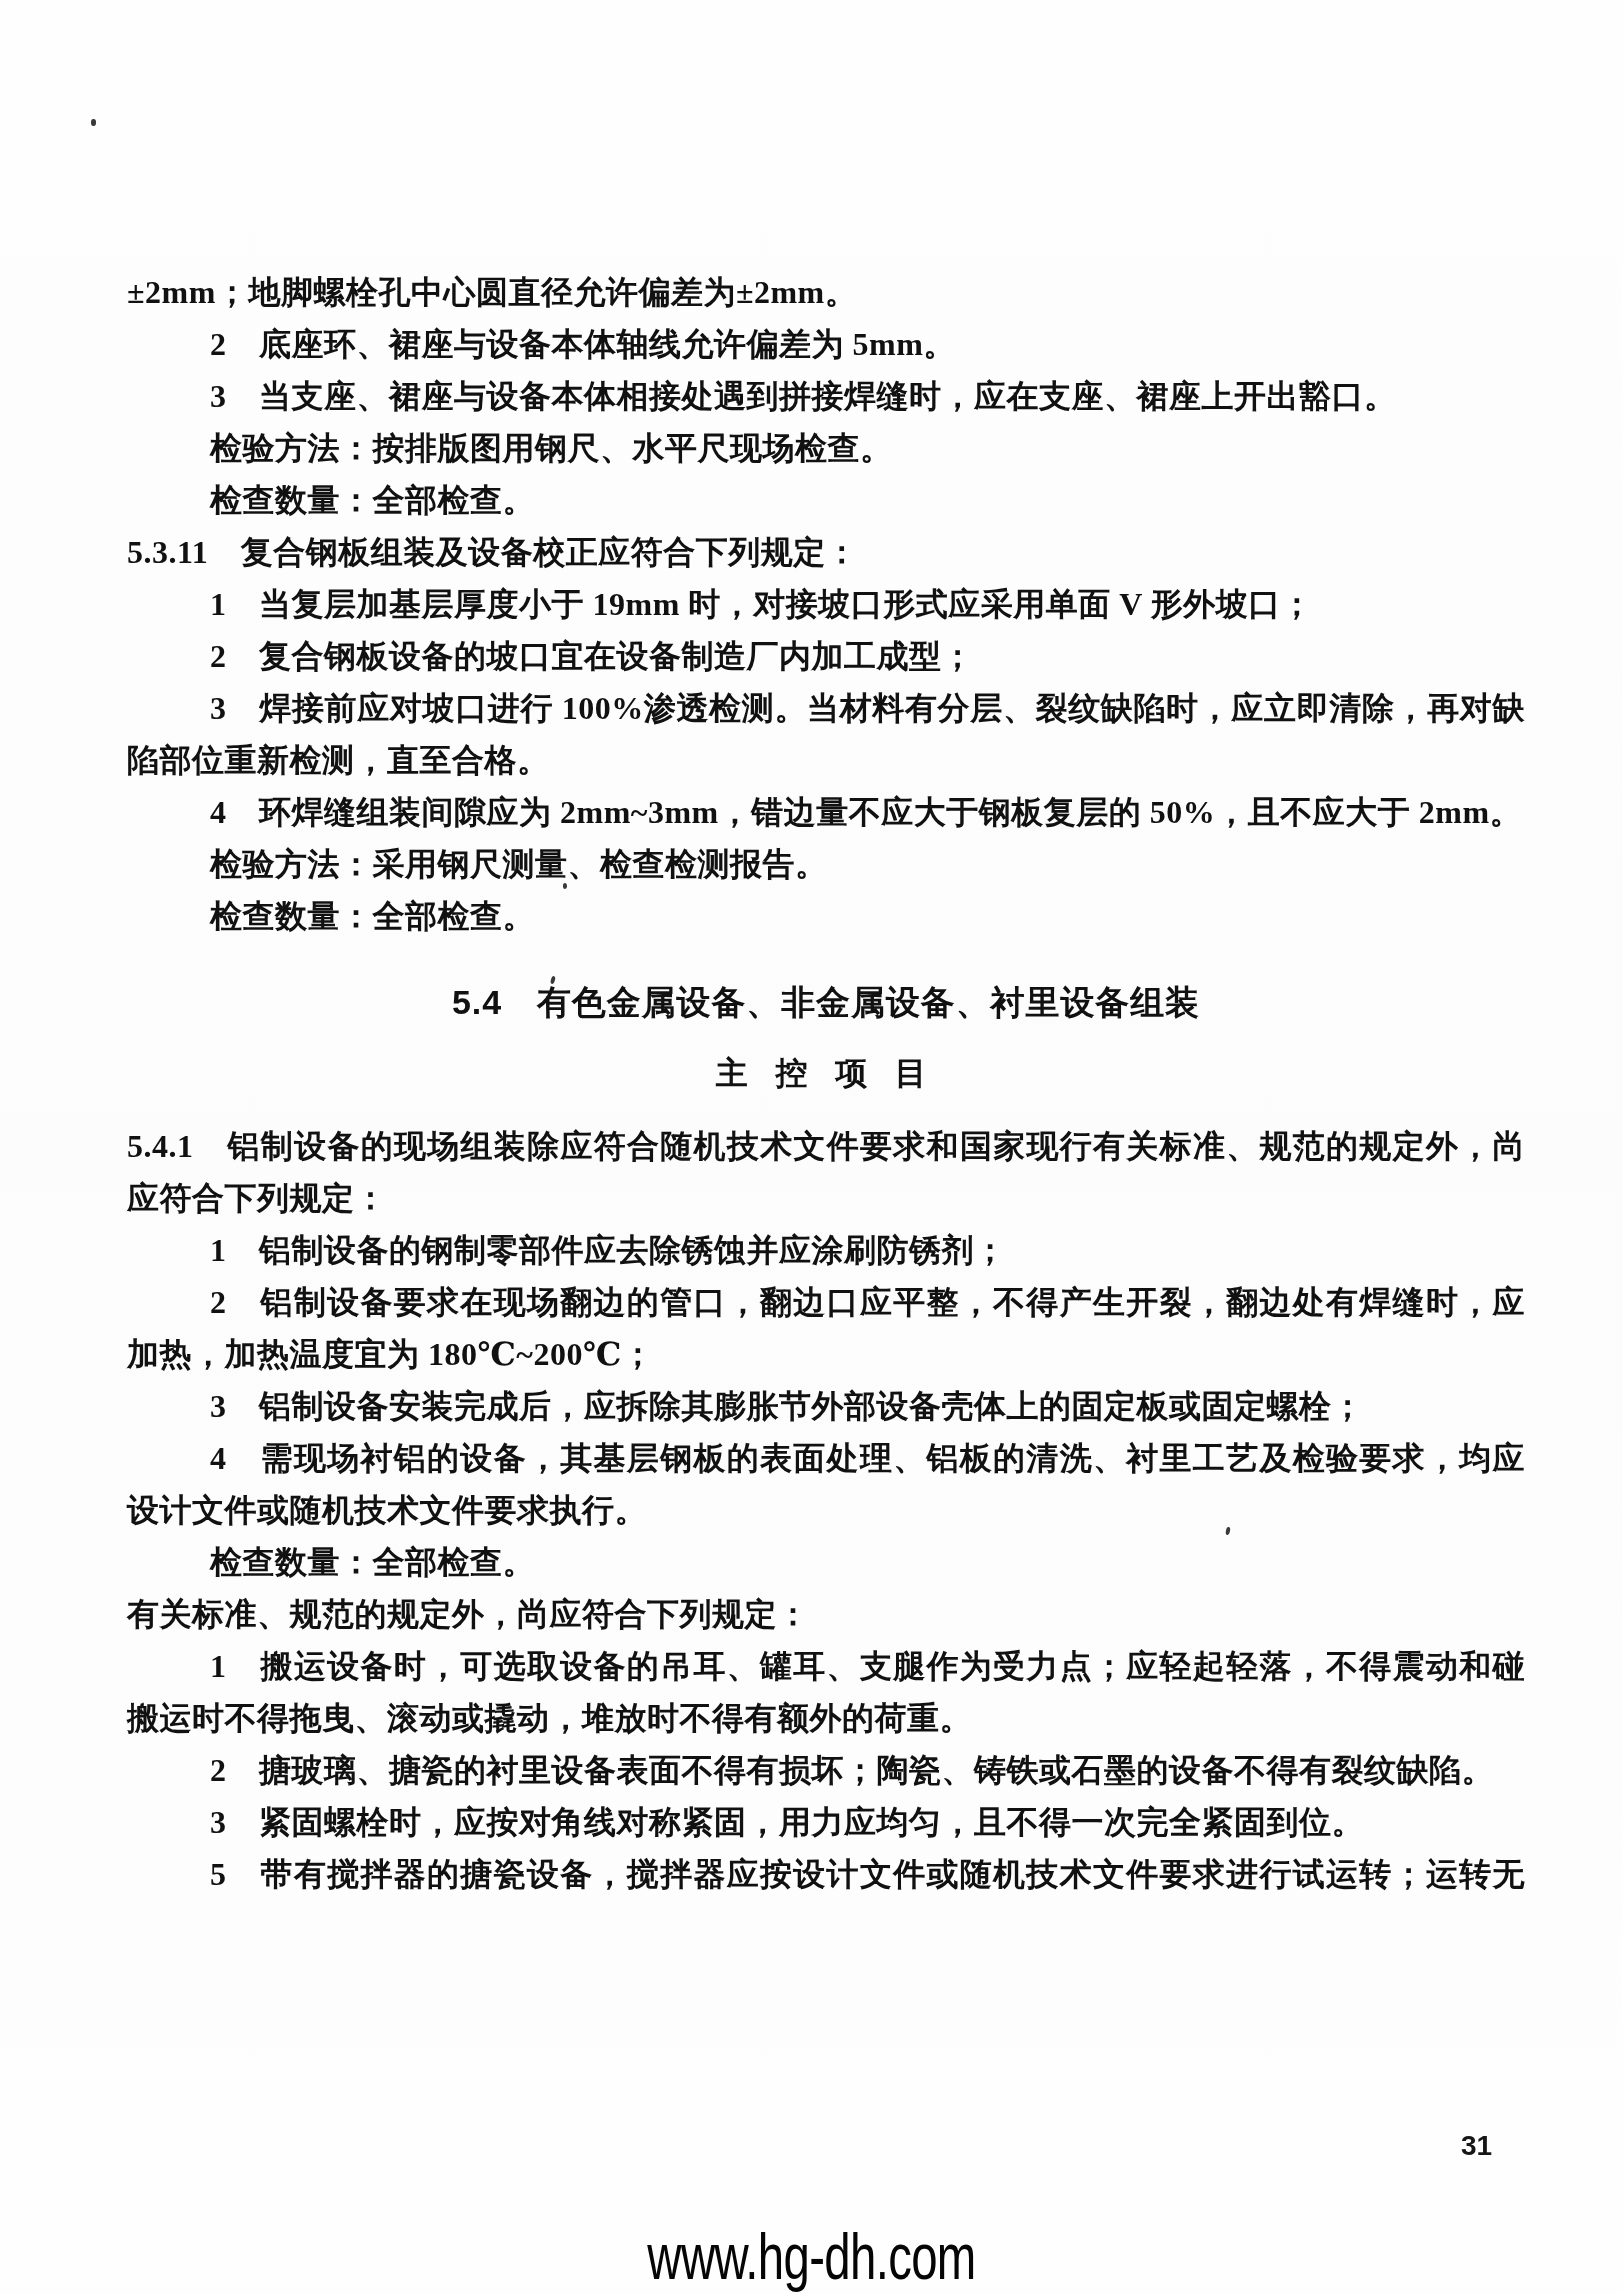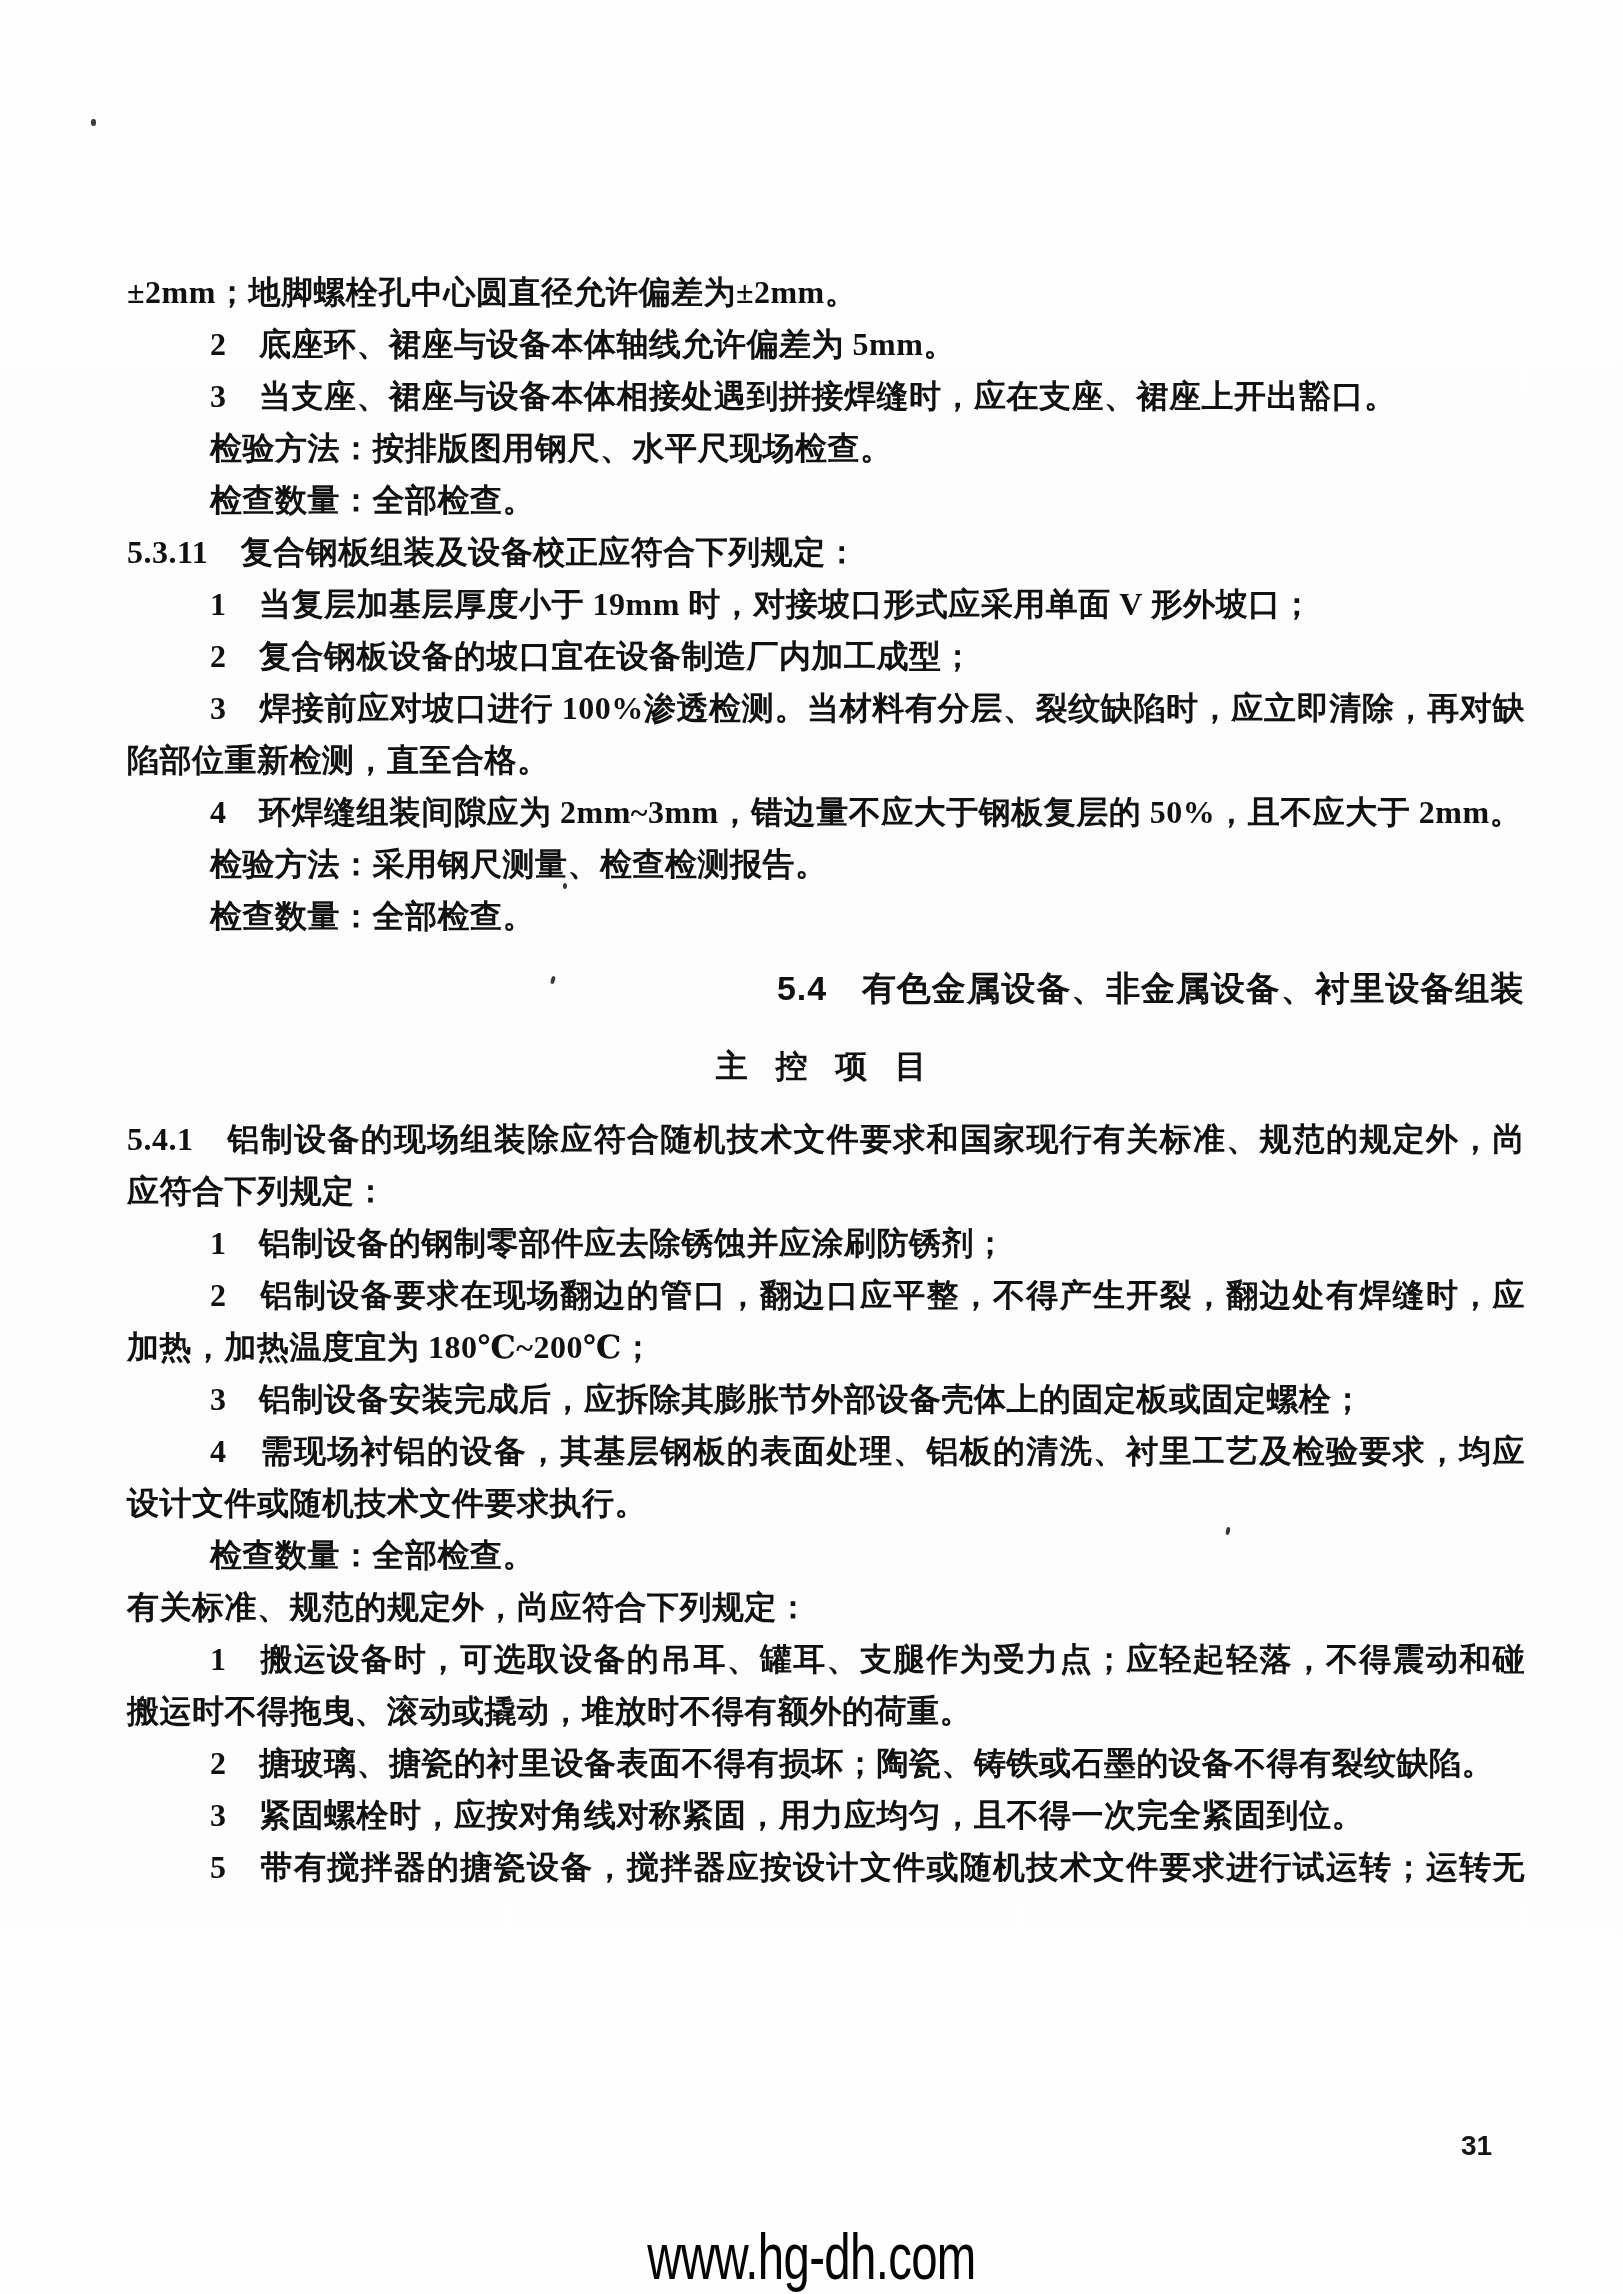--- a/index.html
+++ b/index.html
@@ -33,36 +33,36 @@
   }
   .line.ind{padding-left:83px;}
   .line.just{
     white-space:normal;
     text-align:justify;
     text-align-last:justify;
     overflow:hidden;
   }
   .line.sec{font-weight:700;}
   .heading-1{
-    text-align:right;
+    text-align:center;
     font-size:34px;
     font-weight:700;
     line-height:52px;
     height:52px;
-    margin-top:20px;
+    margin-top:34px;
     font-family:"Liberation Sans","DejaVu Sans",sans-serif;
     letter-spacing:0.9px;
   }
   .heading-2{
     text-align:center;
     font-size:32px;
     font-weight:700;
     line-height:52px;
     height:52px;
-    margin-top:26px;
+    margin-top:19px;
     font-family:"Liberation Sans","DejaVu Sans",sans-serif;
     letter-spacing:9.4px;
   }
   .block-gap{margin-top:21px;}
   .page-number{
     position:absolute;
     left:1461px;
     top:2130px;
     font-size:28px;
     font-weight:700;

